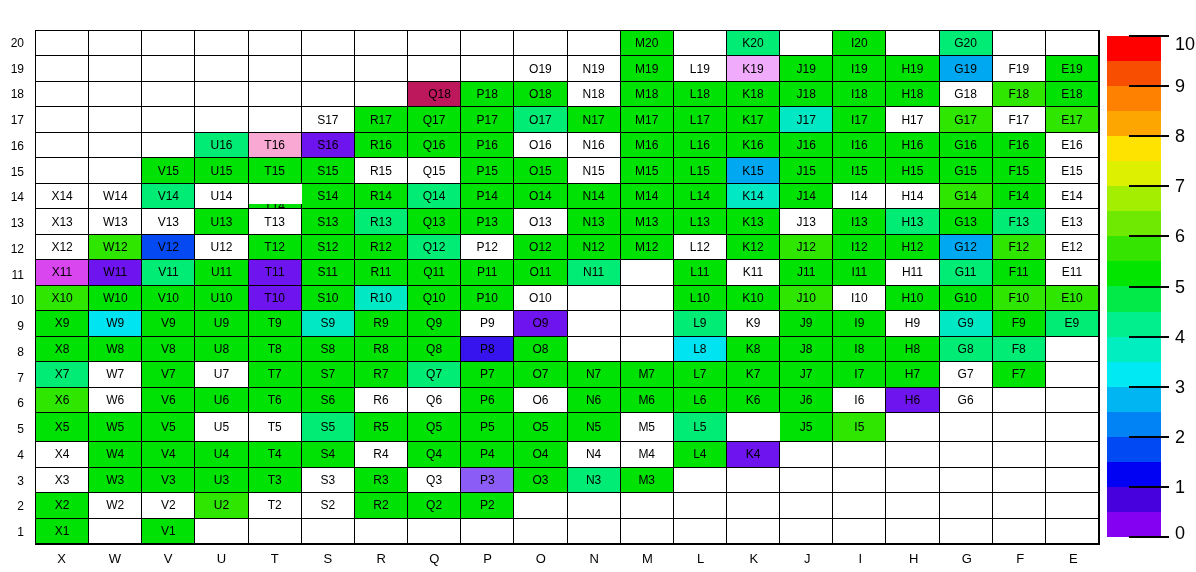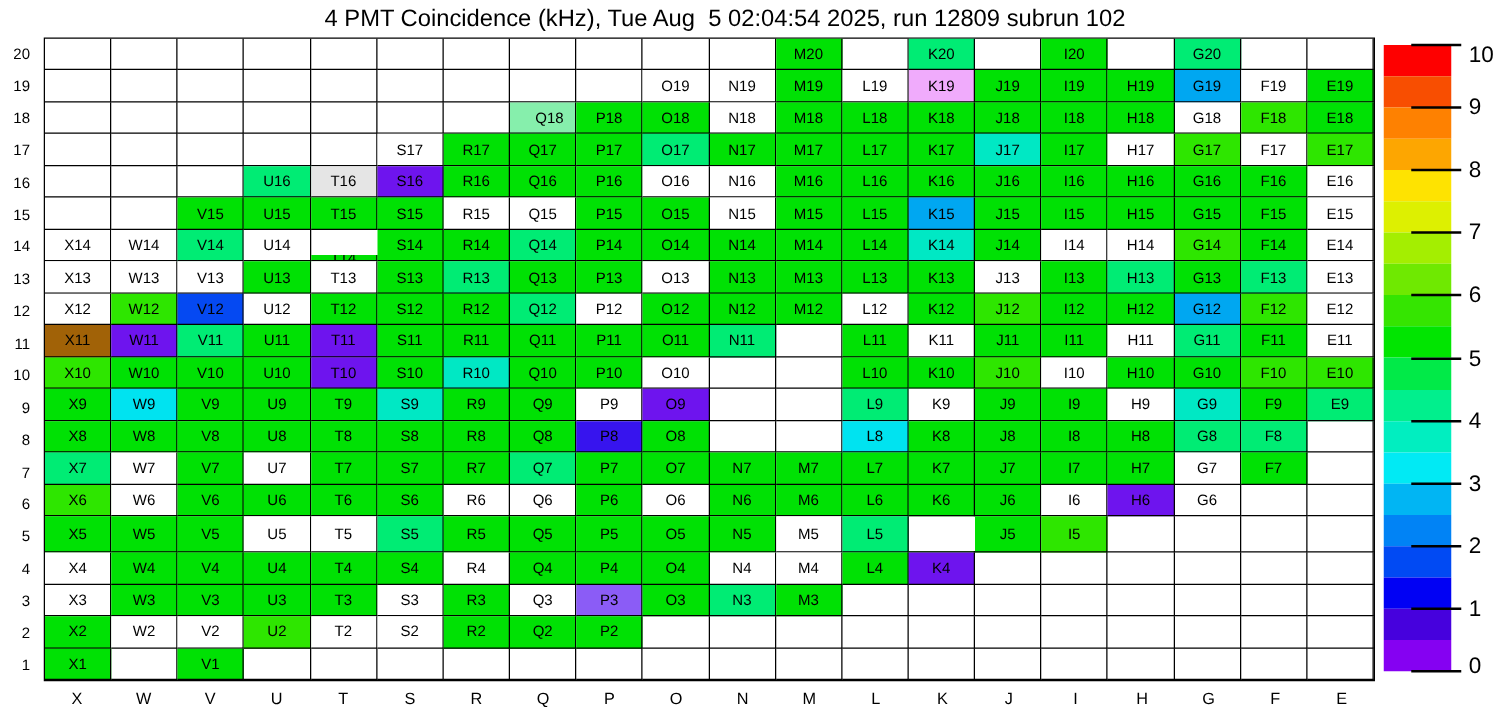--- a/index.html
+++ b/index.html
@@ -21,21 +21,20 @@
   .colorbar{position:absolute;left:1107px;top:36px;width:54px;height:501px;}
   .bands{position:absolute;left:0;top:0;width:54px;height:100%;display:flex;flex-direction:column;}
   .bands div{flex:1;}
   .cb-tick{position:absolute;left:22px;width:40px;height:2px;background:#000;transform:translateY(-50%);}
   .cb-label{position:absolute;left:68px;transform:translateY(-50%);font-size:18px;}
 </style>
 </head>
 <body>
 
 <div class="figure">
-  <div class="title">4 PMT Coincidence (kHz), Tue Aug  5 02:04:54 2025, run 12809 subrun 102</div>
   <div class="row-labels">
       <div>20</div>
       <div>19</div>
       <div>18</div>
       <div>17</div>
       <div>16</div>
       <div>15</div>
       <div>14</div>
       <div>13</div>
       <div>12</div>
@@ -92,21 +91,21 @@
       <div class="cell" style="background: rgb(0, 167, 241);">G19</div>
       <div class="cell" style="background: rgb(255, 255, 255);">F19</div>
       <div class="cell" style="background: rgb(0, 225, 4);">E19</div>
       <div class="cell"></div>
       <div class="cell"></div>
       <div class="cell"></div>
       <div class="cell"></div>
       <div class="cell"></div>
       <div class="cell"></div>
       <div class="cell"></div>
-      <div class="cell" style="background: #86efac; padding-left: 11px;">Q18</div>
+      <div class="cell" style="background: #be185d; padding-left: 11px;">Q18</div>
       <div class="cell" style="background: rgb(0, 225, 4);">P18</div>
       <div class="cell" style="background: rgb(0, 225, 4);">O18</div>
       <div class="cell" style="background: rgb(255, 255, 255);">N18</div>
       <div class="cell" style="background: rgb(0, 225, 4);">M18</div>
       <div class="cell" style="background: rgb(0, 225, 4);">L18</div>
       <div class="cell" style="background: rgb(0, 225, 4);">K18</div>
       <div class="cell" style="background: rgb(0, 225, 4);">J18</div>
       <div class="cell" style="background: rgb(0, 225, 4);">I18</div>
       <div class="cell" style="background: rgb(0, 225, 4);">H18</div>
       <div class="cell" style="background: rgb(255, 255, 255);">G18</div>
@@ -129,21 +128,21 @@
       <div class="cell" style="background: rgb(0, 232, 196);">J17</div>
       <div class="cell" style="background: rgb(0, 225, 4);">I17</div>
       <div class="cell" style="background: rgb(255, 255, 255);">H17</div>
       <div class="cell" style="background: rgb(46, 230, 0);">G17</div>
       <div class="cell" style="background: rgb(255, 255, 255);">F17</div>
       <div class="cell" style="background: rgb(46, 230, 0);">E17</div>
       <div class="cell"></div>
       <div class="cell"></div>
       <div class="cell"></div>
       <div class="cell" style="background: rgb(0, 236, 116);">U16</div>
-      <div class="cell" style="background: #e5e5e5;">T16</div>
+      <div class="cell" style="background: #f9a8d4;">T16</div>
       <div class="cell" style="background: rgb(110, 20, 238);">S16</div>
       <div class="cell" style="background: rgb(0, 225, 4);">R16</div>
       <div class="cell" style="background: rgb(0, 225, 4);">Q16</div>
       <div class="cell" style="background: rgb(0, 225, 4);">P16</div>
       <div class="cell" style="background: rgb(255, 255, 255);">O16</div>
       <div class="cell" style="background: rgb(255, 255, 255);">N16</div>
       <div class="cell" style="background: rgb(0, 225, 4);">M16</div>
       <div class="cell" style="background: rgb(0, 225, 4);">L16</div>
       <div class="cell" style="background: rgb(0, 225, 4);">K16</div>
       <div class="cell" style="background: rgb(0, 225, 4);">J16</div>
@@ -225,21 +224,21 @@
       <div class="cell" style="background: rgb(0, 225, 4);">N12</div>
       <div class="cell" style="background: rgb(0, 225, 4);">M12</div>
       <div class="cell" style="background: rgb(255, 255, 255);">L12</div>
       <div class="cell" style="background: rgb(0, 225, 4);">K12</div>
       <div class="cell" style="background: rgb(46, 230, 0);">J12</div>
       <div class="cell" style="background: rgb(0, 225, 4);">I12</div>
       <div class="cell" style="background: rgb(0, 225, 4);">H12</div>
       <div class="cell" style="background: rgb(0, 167, 241);">G12</div>
       <div class="cell" style="background: rgb(46, 230, 0);">F12</div>
       <div class="cell" style="background: rgb(255, 255, 255);">E12</div>
-      <div class="cell" style="background: #a16207;">X11</div>
+      <div class="cell" style="background: #d946ef;">X11</div>
       <div class="cell" style="background: rgb(110, 20, 238);">W11</div>
       <div class="cell" style="background: rgb(0, 236, 116);">V11</div>
       <div class="cell" style="background: rgb(0, 225, 4);">U11</div>
       <div class="cell" style="background: rgb(110, 20, 238);">T11</div>
       <div class="cell" style="background: rgb(0, 225, 4);">S11</div>
       <div class="cell" style="background: rgb(0, 225, 4);">R11</div>
       <div class="cell" style="background: rgb(0, 225, 4);">Q11</div>
       <div class="cell" style="background: rgb(0, 225, 4);">P11</div>
       <div class="cell" style="background: rgb(0, 225, 4);">O11</div>
       <div class="cell" style="background: rgb(0, 236, 116);">N11</div>

